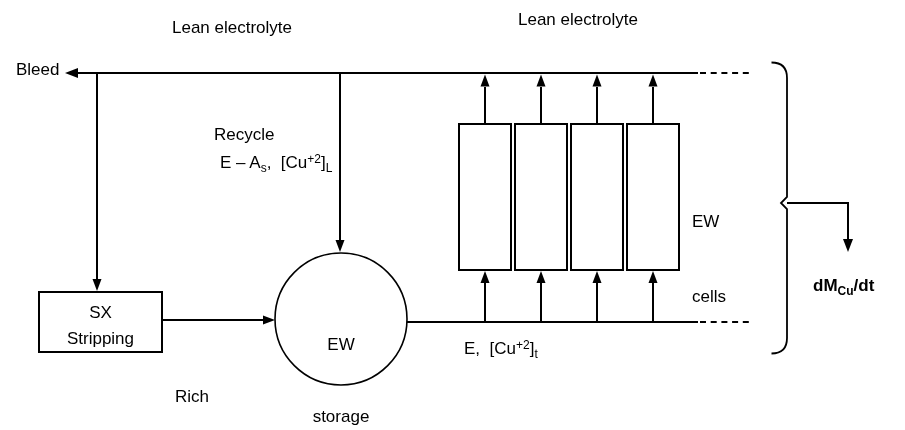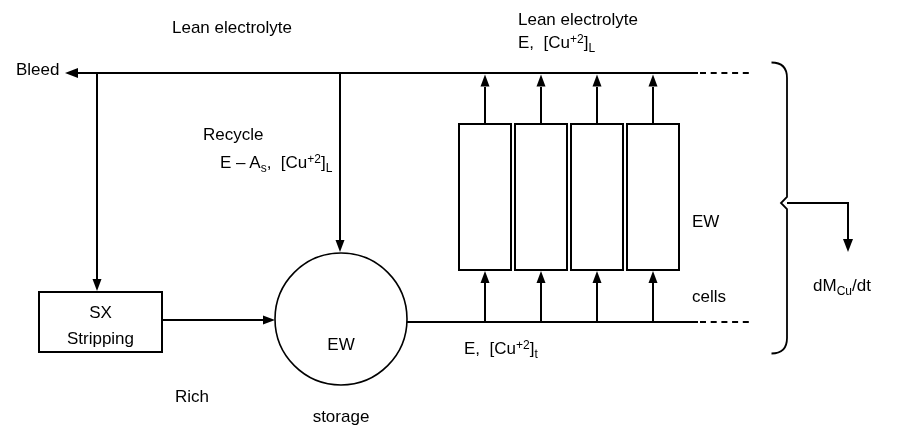--- a/index.html
+++ b/index.html
@@ -16,21 +16,21 @@
   .stage svg { position: absolute; left: 0; top: 0; }
   .lbl {
     position: absolute;
     white-space: pre;
     line-height: 1.25;
   }
   .lbl sub, .lbl sup { font-size: 12px; line-height: 0; }
   .lbl sub { vertical-align: -4px; }
   .lbl sup { vertical-align: 5px; }
   .center { text-align: center; }
-  .bold { font-weight: normal; }
+  .bold { font-weight: bold; }
   .boxtext {
     display: flex;
     flex-direction: column;
     align-items: center;
     justify-content: center;
   }
 </style>
 </head>
 <body>
 
@@ -85,23 +85,22 @@
 
     <path d="M 787 203 L 848 203 L 848 240" fill="none" stroke="#000" stroke-width="2"></path>
     <polygon points="848,252 843,239 853,239" fill="#000"></polygon>
   </svg>
 
   <div class="lbl" style="left:16px; top:59px">Bleed</div>
 
   <div class="lbl" style="left:172px; top:17px">Lean electrolyte</div>
 
   <div class="lbl" style="left:518px; top:9px">Lean electrolyte</div>
-  <div class="lbl" style="left:518px; top:32px"><span>E,  [Cu</span><sup>+2</sup><span>]</span><sub>L</sub></div>
 
-  <div class="lbl" style="left:203px; top:124px">Recycle</div>
+  <div class="lbl" style="left:214px; top:124px">Recycle</div>
   <div class="lbl" style="left:220px; top:152px"><span>E – A</span><sub>s</sub><span>,  [Cu</span><sup>+2</sup><span>]</span><sub>L</sub></div>
 
   <div class="lbl boxtext" style="left:39px; top:292px; width:123px; height:68px; line-height:26px">
     <div>SX</div>
     <div>Stripping</div>
   </div>
 
   <div class="lbl" style="left:175px; top:337px; line-height:24px">
     <div>Rich</div>
     

